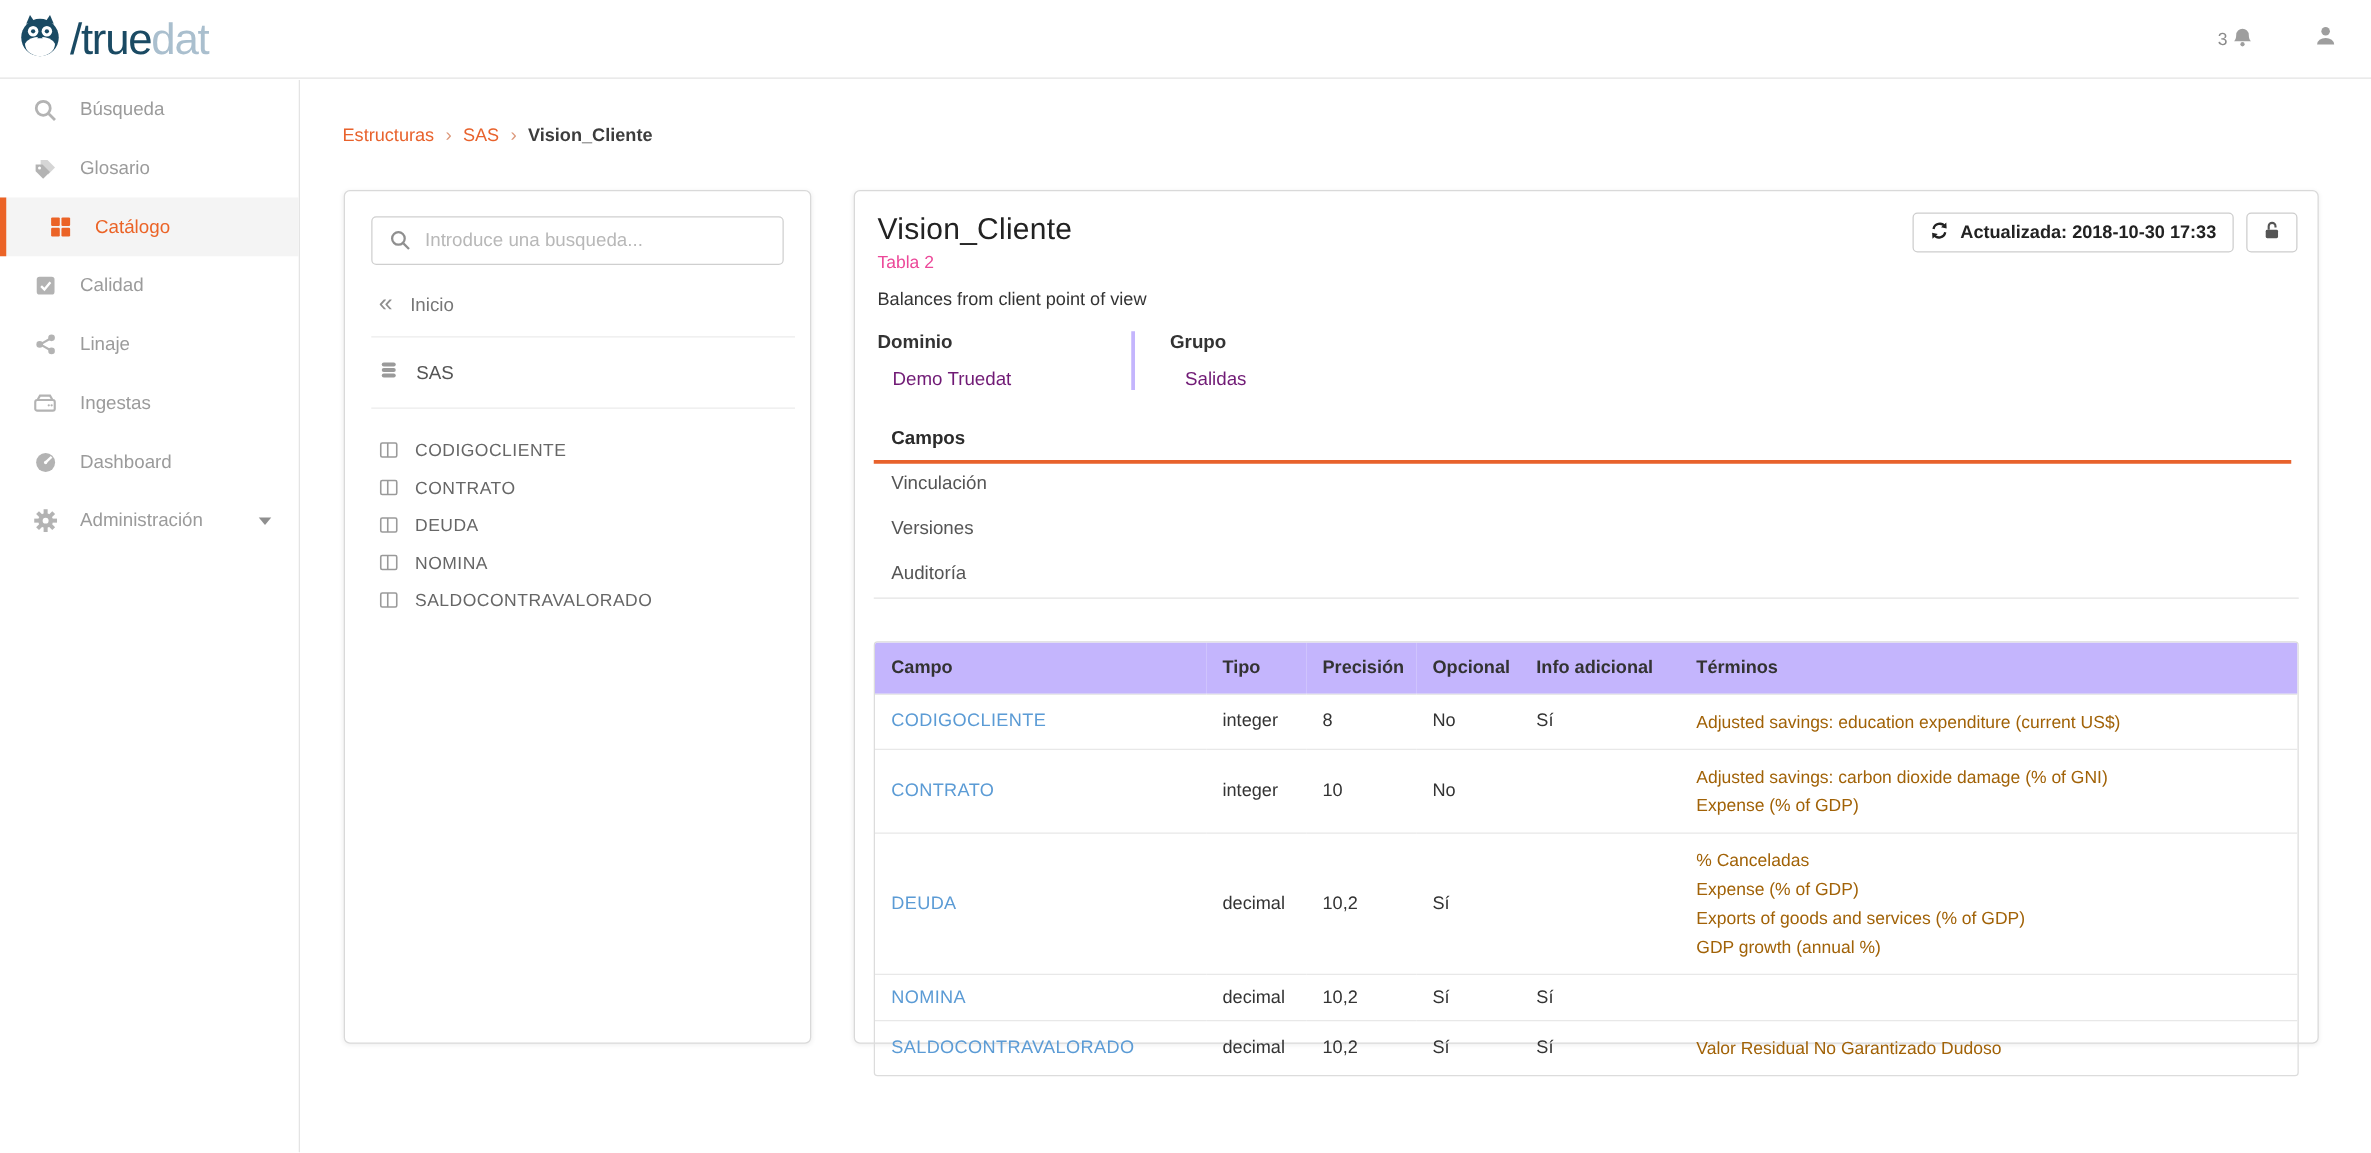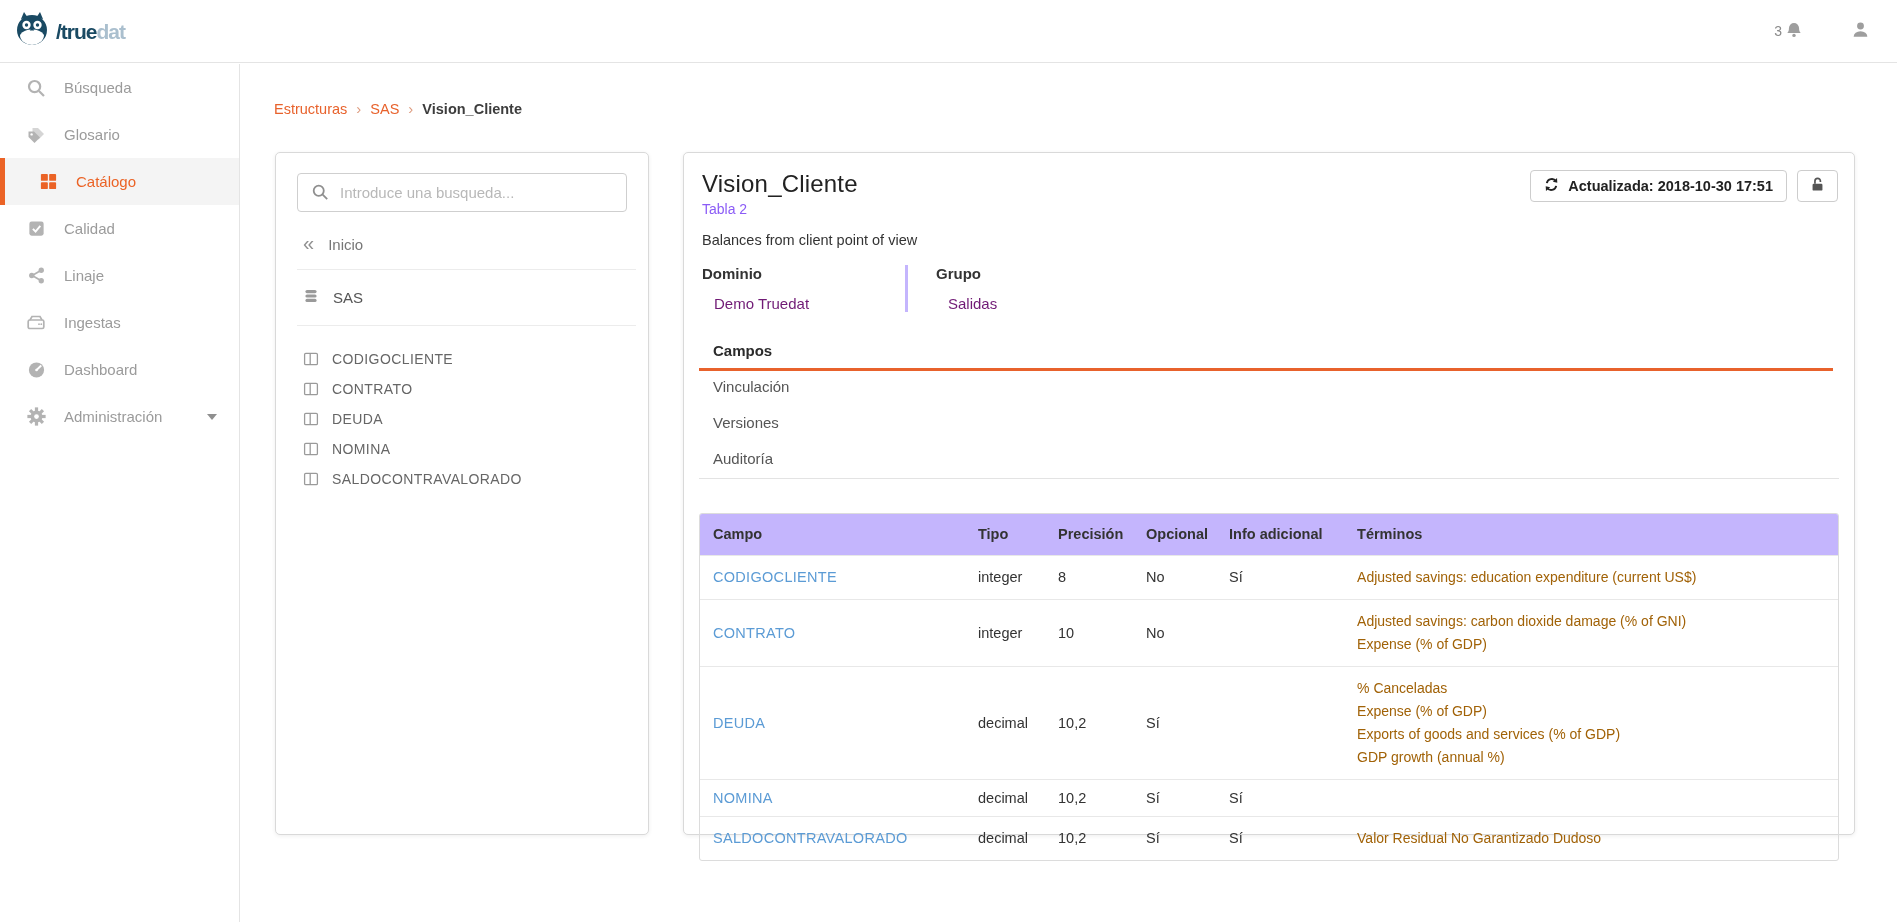--- a/index.html
+++ b/index.html
@@ -5,21 +5,21 @@
   * { margin:0; padding:0; box-sizing:border-box; }
   html,body { width:1897px; height:922px; background:#fff; overflow:hidden;
               font-family:"Liberation Sans", sans-serif; }
   body { position:relative; color:#333; }
 
   
   .top-header { position:absolute; top:0; left:0; right:0; height:63px; background:#fff;
                 border-bottom:1px solid #e4e4e4; display:flex; align-items:center;
                 justify-content:space-between; padding:0 27px 0 12px; z-index:5; }
   .logo { display:flex; align-items:center; gap:4px; cursor:pointer; }
-  .logo-text { font-size:21px; font-weight:bold; letter-spacing:-1px; line-height:1;text-align:right; }
+  .logo-text { font-size:35px; font-weight:normal; letter-spacing:-1px; line-height:1;text-align:right; }
   .logo-text .primary { color:#1a4a63; }
   .logo-text .secondary { color:#aabfce; }
   .header-right { display:flex; align-items:center; gap:48px; }
   .notif { display:flex; align-items:center; gap:3px; color:#8a8a8a; font-size:14px; cursor:pointer; }
   .icon-gray { color:#9e9e9e; }
 
   
   .sidebar { position:absolute; top:64px; left:0; bottom:0; width:240px; background:#fff;
              border-right:1px solid #e4e4e4; }
   .side-item { height:47px; display:flex; align-items:center; padding-left:25px; gap:17px;
@@ -56,21 +56,21 @@
   .sys-row .s-icon { color:#9a9a9a; }
   .tree { padding:12px 0 0 27px; }
   .tree-item { display:flex; align-items:center; gap:13px; height:30px; font-size:14px;
                letter-spacing:.4px; color:#666; cursor:pointer; }
   .tree-item .s-icon { color:#9a9a9a; display:flex; }
 
   
   .detail { left:442px; top:88px; width:1172px; height:683px; }
   .detail-head { position:relative; padding:17px 18px 0 18px; }
   .detail-title { font-size:24px; font-weight:normal; color:#222; letter-spacing:.2px; }
-  .detail-sub { font-size:14px; color:#8b5cf6; margin-top:3px; }
+  .detail-sub { font-size:14px; color:#ec4899; margin-top:3px; }
   .head-buttons { position:absolute; top:17px; right:16px; display:flex; gap:10px; }
   .btn { display:flex; align-items:center; gap:9px; height:32px; padding:0 13px; background:#fff;
          border:1px solid #cdcdcd; border-radius:4px; font-size:14.5px; font-weight:bold;
          color:#222; cursor:pointer; font-family:"Liberation Sans", sans-serif; }
   .btn.icon-only { padding:0 11px; }
   .description { padding:0 18px; margin-top:15px; font-size:14.5px; color:#333; }
   .meta-row { display:flex; margin-top:17px; padding:0 18px; }
   .meta-col { width:203px; }
   .meta-col.second { border-left:3px solid #c4b5fd; padding-left:28px; width:auto; }
   .meta-label { font-size:15px; font-weight:bold; color:#333; }
@@ -328,21 +328,21 @@
       <div class="head-buttons">
         <button class="btn">
           <span>
             <svg width="15" height="15" viewBox="0 0 16 16" fill="none" stroke="#222" stroke-width="2">
               <path d="M3 6.6 A5.4 5.4 0 0 1 12.8 4.6"></path>
               <polygon points="13.9,1.1 14.2,6.2 9.4,5.1" fill="#222" stroke="none"></polygon>
               <path d="M13 9.4 A5.4 5.4 0 0 1 3.2 11.4"></path>
               <polygon points="2.1,14.9 1.8,9.8 6.6,10.9" fill="#222" stroke="none"></polygon>
             </svg>
           </span>
-          <span>Actualizada: 2018-10-30 17:51</span>
+          <span>Actualizada: 2018-10-30 17:33</span>
         </button>
         <button class="btn icon-only">
           <span>
             <svg width="17" height="17" viewBox="0 0 20 20">
               <path d="M7 9.2 V5.9 A3.2 3.2 0 0 1 13.4 5.9 V7.1" fill="none" stroke="#555" stroke-width="2"></path>
               <rect x="4.2" y="9.2" width="11.6" height="8" rx="1.4" fill="#555"></rect>
             </svg>
           </span>
         </button>
       </div>

